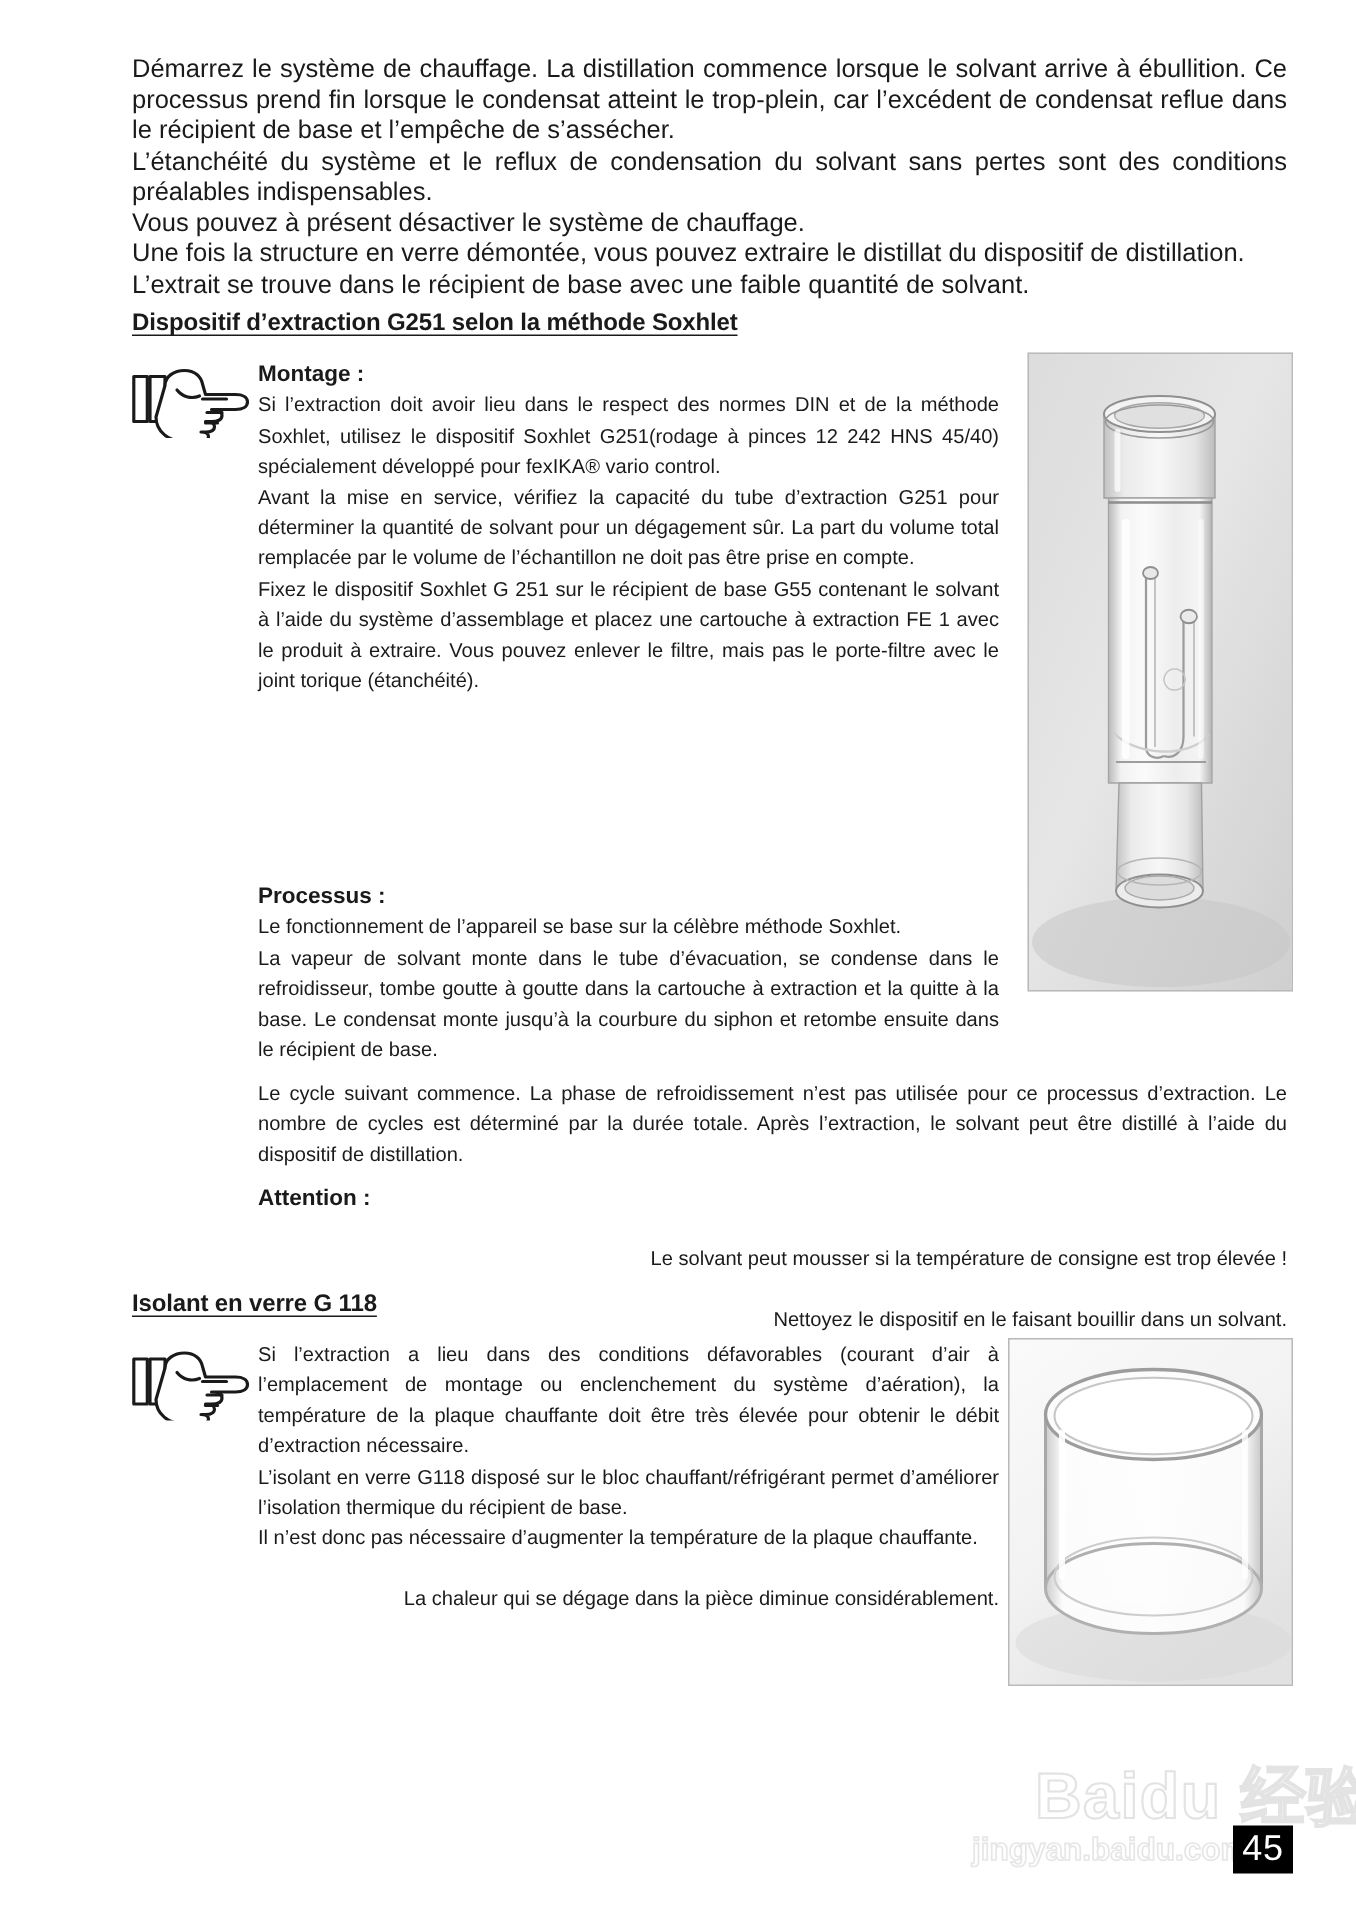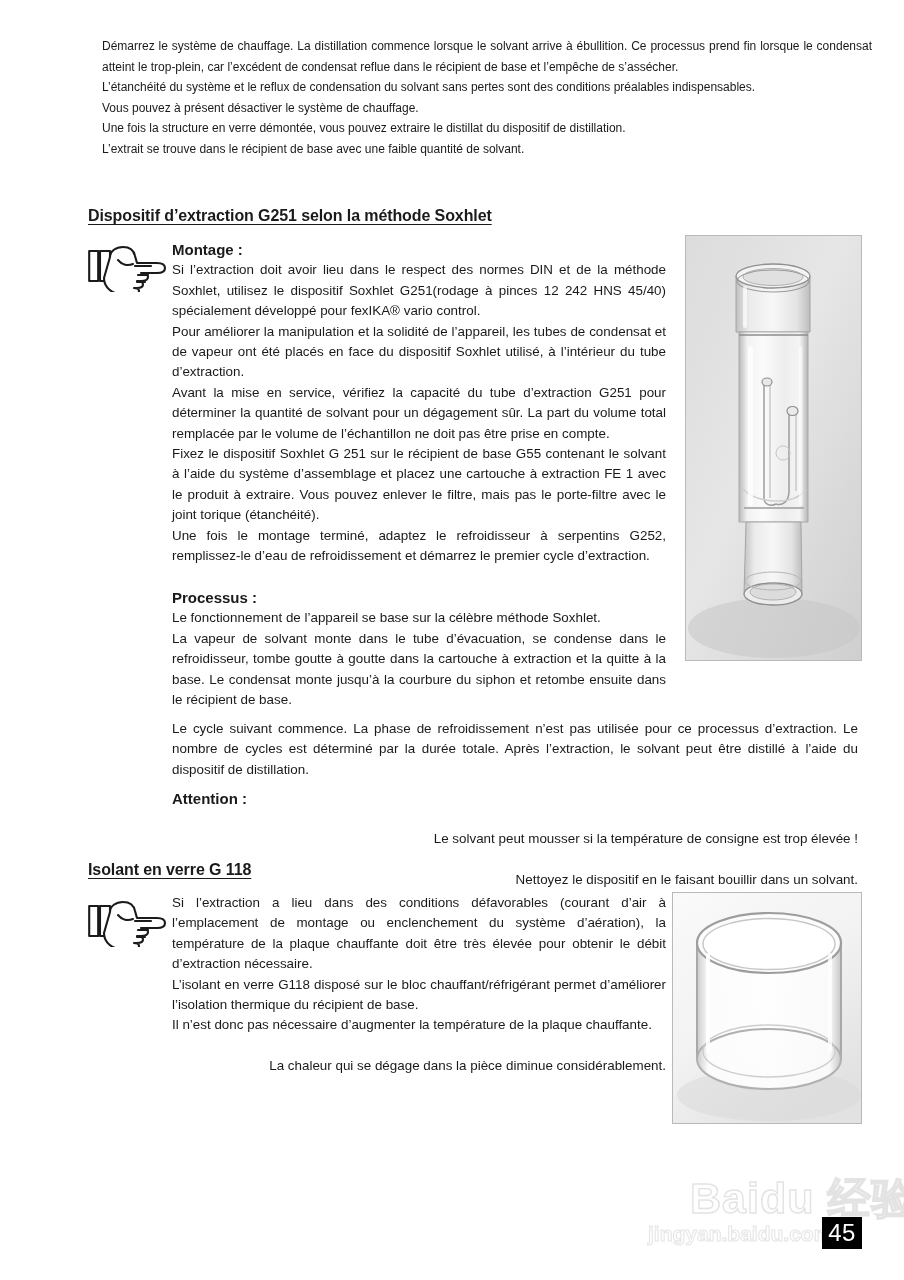--- a/index.html
+++ b/index.html
@@ -16,24 +16,24 @@
     position: relative;
     width: 904px;
     height: 1280px;
     background: #ffffff;
     overflow: hidden;
   }
 
   
   .intro {
     position: absolute;
-    left: 102px;
+    left: 88px;
     top: 36px;
     width: 770px;
-    font-size: 12px;
+    font-size: 17px;
     line-height: 20.5px;
     text-align: justify;
     text-justify: inter-word;
   }
   .intro p { margin: 0; }
   .intro p.nojust { text-align: left; }
 
   .section-heading {
     position: absolute;
     left: 88px;
@@ -174,24 +174,22 @@
         <path d="M47 26 h16" fill="none"></path>
         <path d="M50 35 h10" fill="none"></path>
         <path d="M49 42 h8" fill="none"></path>
       </g>
     </svg>
   </div>
 
   <div id="montage-block" class="body-col">
     <p class="sub-heading">Montage :</p>
     <p>Si l’extraction doit avoir lieu dans le respect des normes DIN et de la méthode Soxhlet, utilisez le dispositif Soxhlet G251(rodage à pinces 12 242 HNS 45/40) spécialement développé pour fexIKA® vario control.</p>
-    <p>Pour améliorer la manipulation et la solidité de l’appareil, les tubes de condensat et de vapeur ont été placés en face du dispositif Soxhlet utilisé, à l’intérieur du tube d’extraction.</p>
     <p>Avant la mise en service, vérifiez la capacité du tube d’extraction G251 pour déterminer la quantité de solvant pour un dégagement sûr. La part du volume total remplacée par le volume de l’échantillon ne doit pas être prise en compte.</p>
     <p>Fixez le dispositif Soxhlet G 251 sur le récipient de base G55 contenant le solvant à l’aide du système d’assemblage et placez une cartouche à extraction FE 1 avec le produit à extraire. Vous pouvez enlever le filtre, mais pas le porte-filtre avec le joint torique (étanchéité).</p>
-    <p>Une fois le montage terminé, adaptez le refroidisseur à serpentins G252, remplissez-le d’eau de refroidissement et démarrez le premier cycle d’extraction.</p>
   </div>
 
   <div id="processus-block" class="body-col">
     <p class="sub-heading">Processus :</p>
     <p>Le fonctionnement de l’appareil se base sur la célèbre méthode Soxhlet.</p>
     <p>La vapeur de solvant monte dans le tube d’évacuation, se condense dans le refroidisseur, tombe goutte à goutte dans la cartouche à extraction et la quitte à la base. Le condensat monte jusqu’à la courbure du siphon et retombe ensuite dans le récipient de base.</p>
   </div>
 
   <div class="body-col wide" style="top:719px;">
     <p>Le cycle suivant commence. La phase de refroidissement n’est pas utilisée pour ce processus d’extraction. Le nombre de cycles est déterminé par la durée totale. Après l’extraction, le solvant peut être distillé à l’aide du dispositif de distillation.</p>

